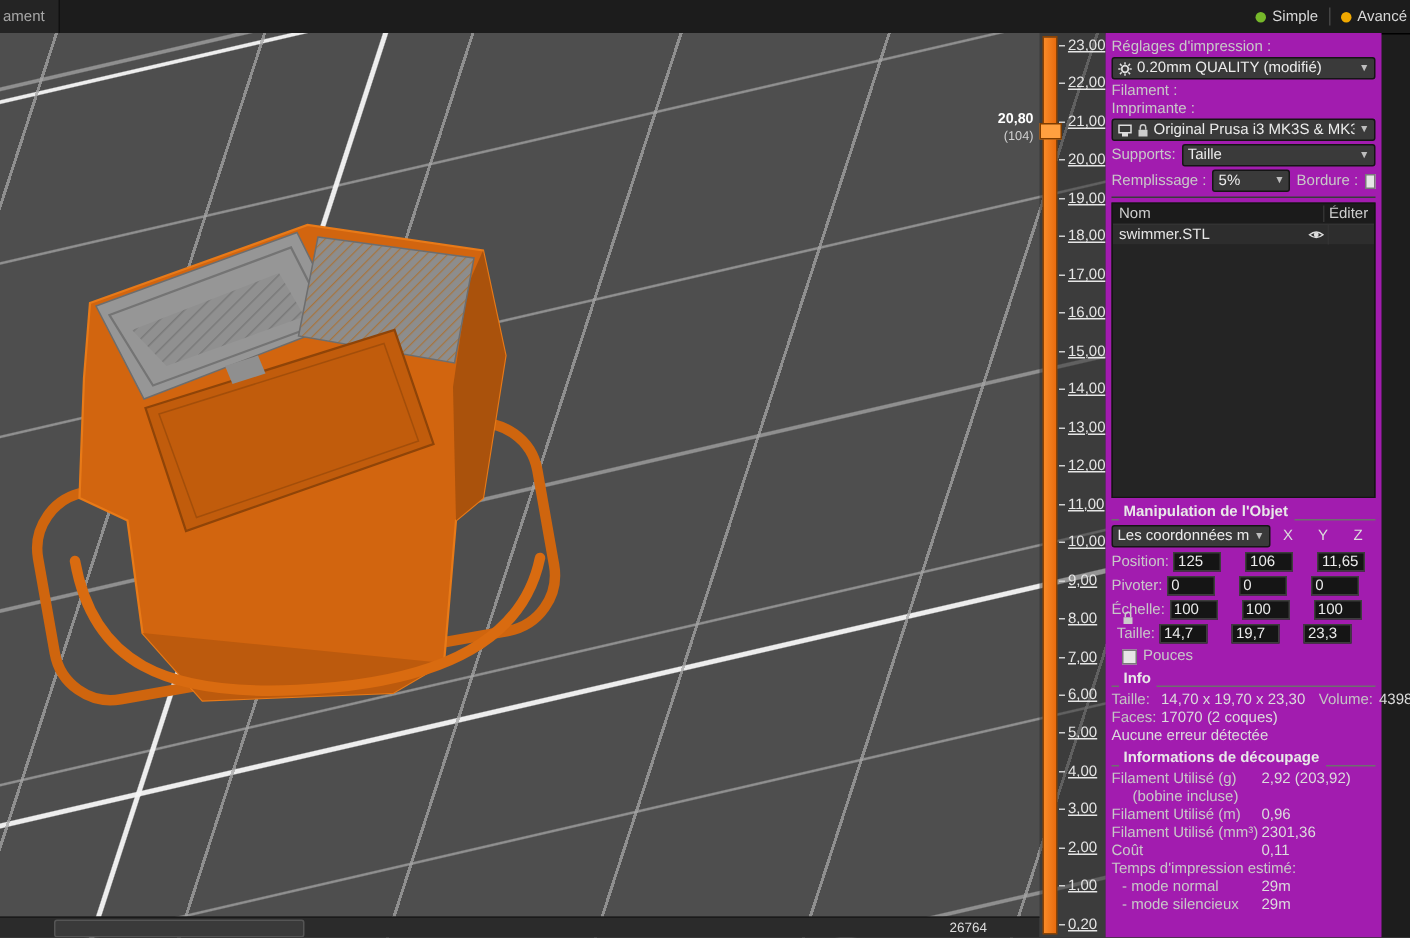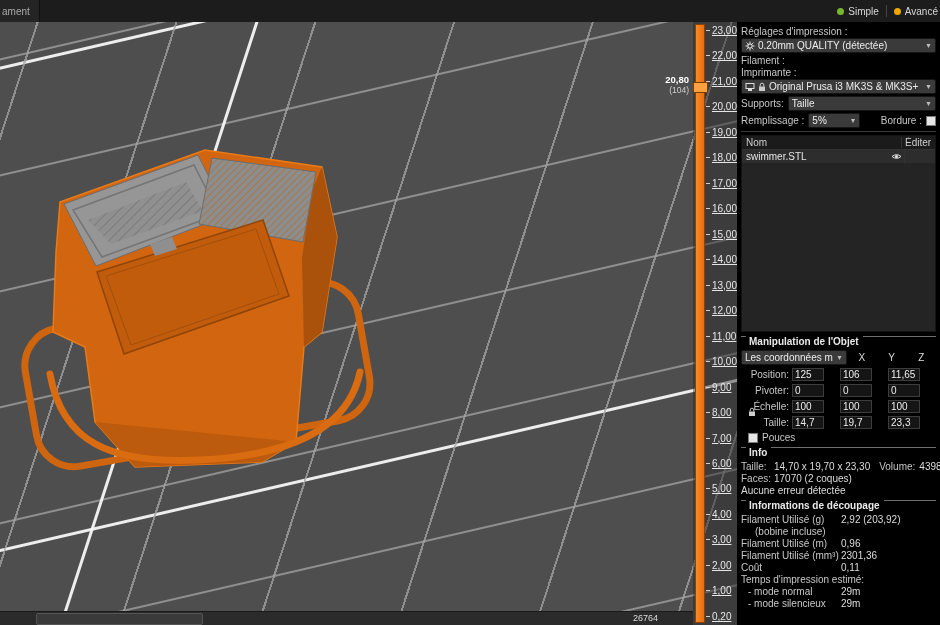--- a/index.html
+++ b/index.html
@@ -61,22 +61,22 @@
   .ticks { position:absolute; left:13px; top:4px; bottom:4px; right:0;
     display:flex; flex-direction:column; justify-content:space-between; }
   .tick { display:flex; align-items:center; height:9px; }
   .tick-dash { width:4px; height:1px; background:#cfcfcf; margin-right:2px; }
   .tick-lbl { font-size:10px; color:#e6e6e6; white-space:nowrap;text-decoration:underline; }
   .cur-layer { position:absolute; right:48px; top:52px; text-align:right; z-index:7; line-height:1.2; }
   .cur-val { font-size:9.5px; font-weight:bold; color:#fff; }
   .cur-sub { font-size:8.5px; color:#d0d0d0; }
 
   
-  .panel { position:absolute; left:737px; top:22px; width:203px; height:603px;
-    background:#000000; box-sizing:border-box; padding:3px 4px;
+  .panel { position:absolute; left:737px; top:22px; width:184px; height:603px;
+    background:#a21caf; box-sizing:border-box; padding:3px 4px;
     font-size:10px; color:#c8c8c8; }
   .lbl { margin:1px 0; color:#c8c8c8; }
   .lbl.inline { margin:0; white-space:nowrap; }
   .combo { display:flex; align-items:center; gap:3px; background:#3a3a3a;
     border:1px solid #151515; border-radius:2px; height:13px; padding:0 3px;
     color:#ececec; margin-bottom:2px; overflow:hidden; white-space:nowrap; cursor:default; }
   .combo-txt { overflow:hidden; white-space:nowrap; }
   .arrow { margin-left:auto; font-size:7px; color:#bdbdbd; }
   .swatch { width:16px; height:8px; background:#ed6b21; border:1px solid #0d0d0d; flex:0 0 auto; }
   .row { display:flex; align-items:center; gap:4px; margin:2px 0; }
@@ -90,21 +90,21 @@
     border-bottom:1px solid #333; padding:0 4px; color:#cfcfcf; }
   .edit-col { margin-left:auto; width:26px; overflow:hidden; white-space:nowrap;
     border-left:1px solid #333; padding-left:3px; }
   .obj-row { display:flex; align-items:center; height:13px; background:#2d2d2d;
     padding:0 4px; color:#e6e6e6; }
   .obj-name { flex:1; overflow:hidden; white-space:nowrap; }
   .eye { width:16px; display:flex; justify-content:center; }
   .obj-edit-sp { width:26px; border-left:1px solid #333; height:13px; }
   .obj-empty { height:168px; background:#242424; }
 
-  .section-h { display:flex; align-items:flex-start; font-weight:bold; color:#e8e8e8; margin:4px 0 3px; }
+  .section-h { display:flex; align-items:flex-end; font-weight:bold; color:#e8e8e8; margin:4px 0 3px; }
   .section-h::before { content:""; width:5px; height:1px; background:#6f6f6f; margin-right:3px; }
   .section-h::after { content:""; flex:1; height:1px; background:#6f6f6f; margin-left:4px; }
 
   .coord-row { display:flex; align-items:center; margin-bottom:3px; }
   .coord-row .combo { width:98px; flex:0 0 auto; margin:0; }
   .axis { width:33px; text-align:center; color:#dcdcdc; }
   .man-row { display:flex; align-items:center; margin-bottom:3px; position:relative; }
   .man-lbl { width:100px; text-align:right; padding-right:3px; white-space:nowrap; }
   .man-in { width:26px; height:11px; background:#151515; border:1px solid #3d3d3d;
     color:#ececec; font-size:10px; font-family:"Liberation Sans",sans-serif;
@@ -310,21 +310,21 @@
               <line x1="5" y1="8" x2="5" y2="9.5"></line>
               <line x1="0.5" y1="5" x2="2" y2="5"></line>
               <line x1="8" y1="5" x2="9.5" y2="5"></line>
               <line x1="1.6" y1="1.6" x2="2.8" y2="2.8"></line>
               <line x1="7.2" y1="7.2" x2="8.4" y2="8.4"></line>
               <line x1="1.6" y1="8.4" x2="2.8" y2="7.2"></line>
               <line x1="7.2" y1="2.8" x2="8.4" y2="1.6"></line>
             </g>
           </svg>
       </span>
-      <span class="combo-txt">0.20mm QUALITY (détectée)</span>
+      <span class="combo-txt">0.20mm QUALITY (modifié)</span>
       <span class="arrow">▼</span>
     </div>
 
     <div class="lbl">Filament :</div>
 
     <div class="lbl">Imprimante :</div>
     <div class="combo">
       <span>
         <svg width="10" height="10">
             <rect x="1" y="1.5" width="8" height="5" fill="none" stroke="#ddd"></rect>

